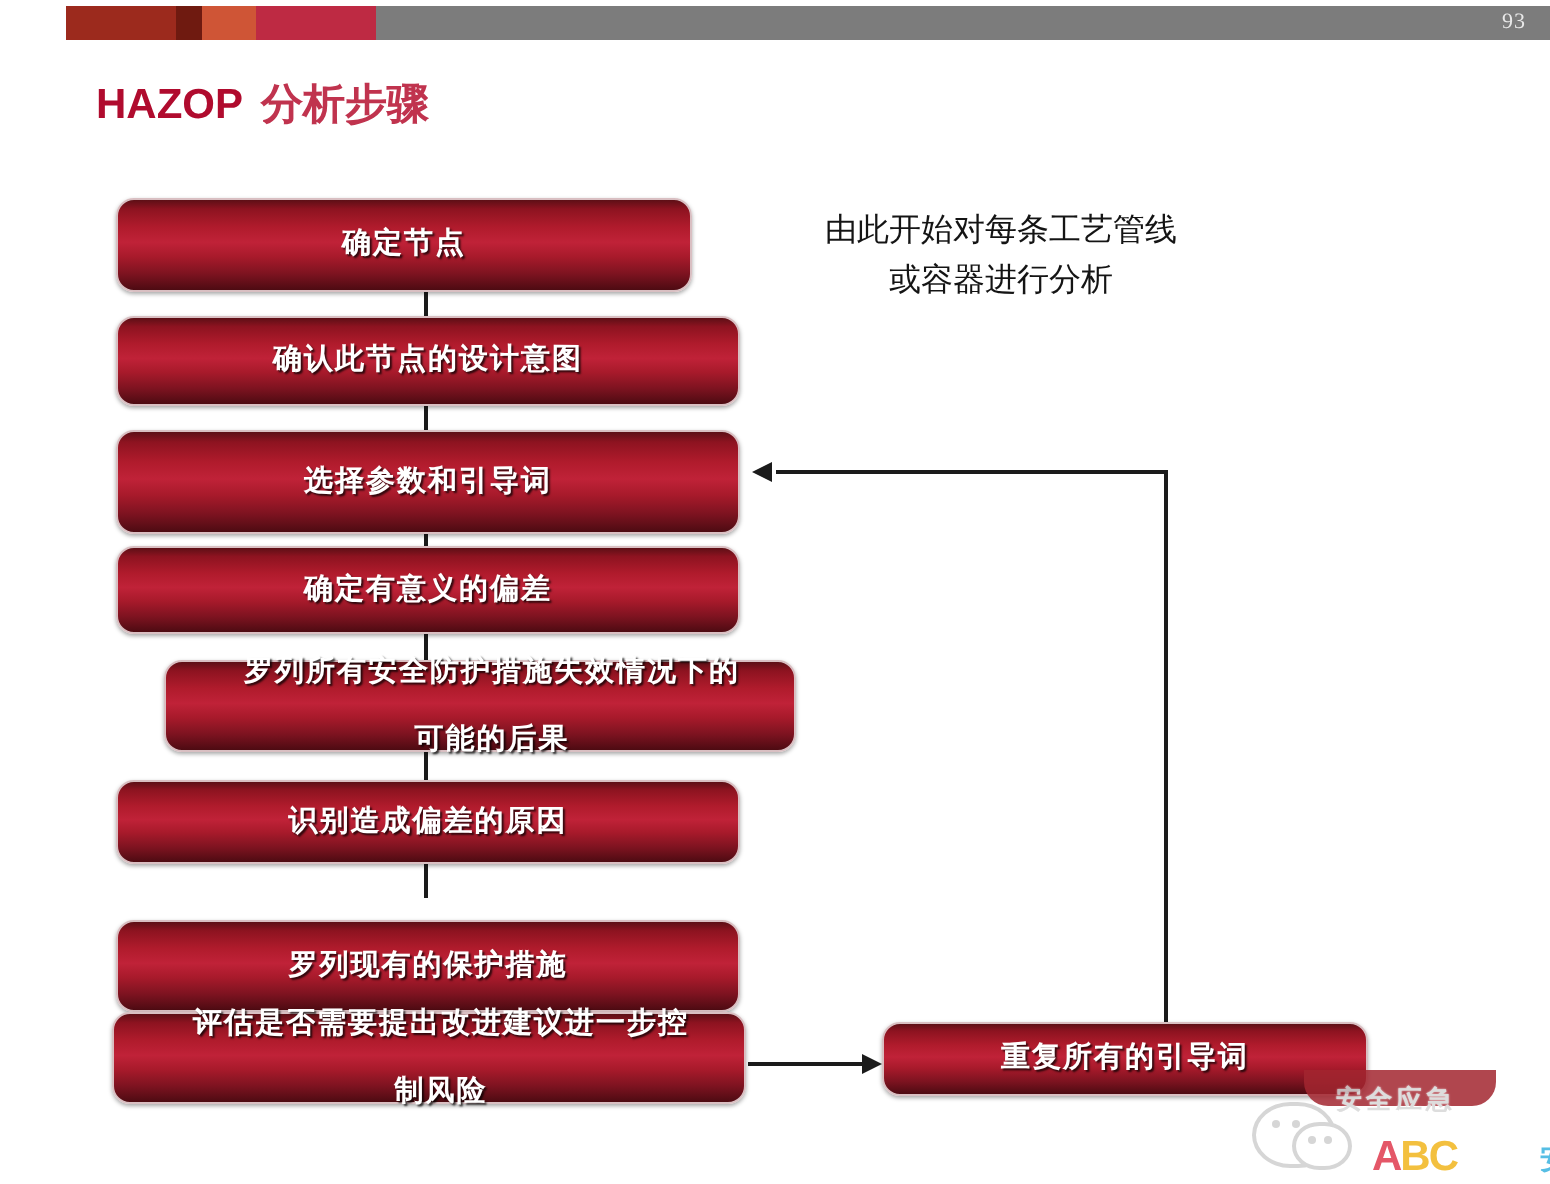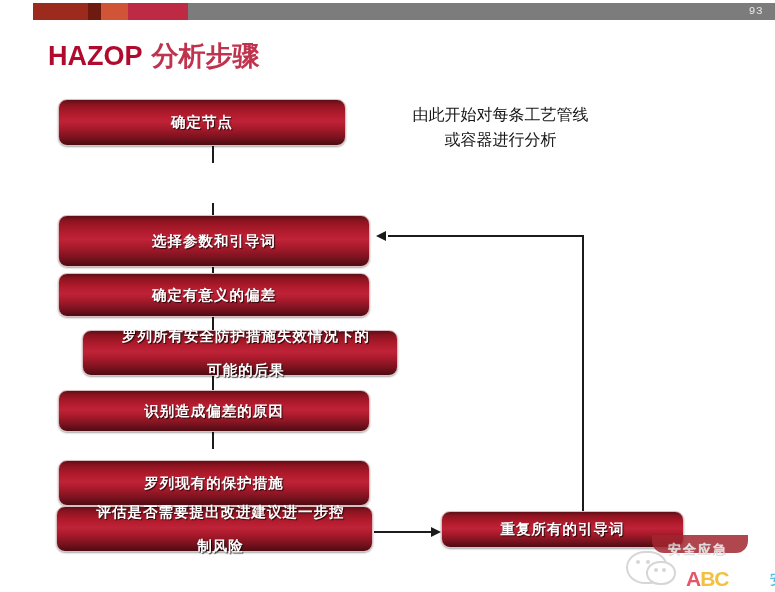--- a/index.html
+++ b/index.html
@@ -17,28 +17,28 @@
   .banner{position:absolute;left:0;top:3px;width:775px;height:17px;}
   .band{position:absolute;top:0;height:17px;}
   .band.b1{left:33px;width:55px;background:#9c2a1d;}
   .band.b2{left:88px;width:13px;background:#6f1a10;}
   .band.b3{left:101px;width:27px;background:#cf5536;}
   .band.b4{left:128px;width:60px;background:#be2a43;}
   .band.b5{left:188px;width:587px;background:#7c7c7c;}
   .pagenum{
     position:absolute;right:12px;top:2px;
     font-size:11px;color:#e9e9e9;letter-spacing:.5px;
-    font-family:Liberation Mono, monospace;
+    font-family:Liberation Serif, serif;
     text-align:center;
   }
 
   
   .title{
     position:absolute;left:48px;top:38px;
-    font-size:27px;font-weight:bold;white-space:nowrap;
+    font-size:21px;font-weight:bold;white-space:nowrap;
     font-family:"Liberation Sans","DejaVu Sans",sans-serif;
   }
   .title .en{color:#b00b2e;letter-spacing:0px;}
   .title .cn{color:#c0334e;margin-left:9px;font-weight:bold;}
 
   
   .box{
     position:absolute;
     border-radius:9px;
     background:linear-gradient(to bottom,
@@ -163,20 +163,23 @@
 
   <div class="vline" style="left:582px;top:236px;height:275px;"></div>
 
   <div class="hline" style="left:388px;top:235px;width:196px;"></div>
   <div class="arrowL" style="left:376px;top:231px;"></div>
 
   <div class="box" style="left:58px;top:99px;width:288px;height:47px;">
     <span>确定节点</span>
   </div>
 
+  <div class="box" style="left:58px;top:158px;width:312px;height:45px;">
+    <span>确认此节点的设计意图</span>
+  </div>
 
   <div class="box" style="left:58px;top:215px;width:312px;height:52px;">
     <span>选择参数和引导词</span>
   </div>
 
   <div class="box" style="left:58px;top:273px;width:312px;height:44px;align-items:center;">
     <span>确定有意义的偏差</span>
   </div>
 
   <div class="box" style="left:56px;top:330px;width:316px;height:46px;margin-left:26px;">

